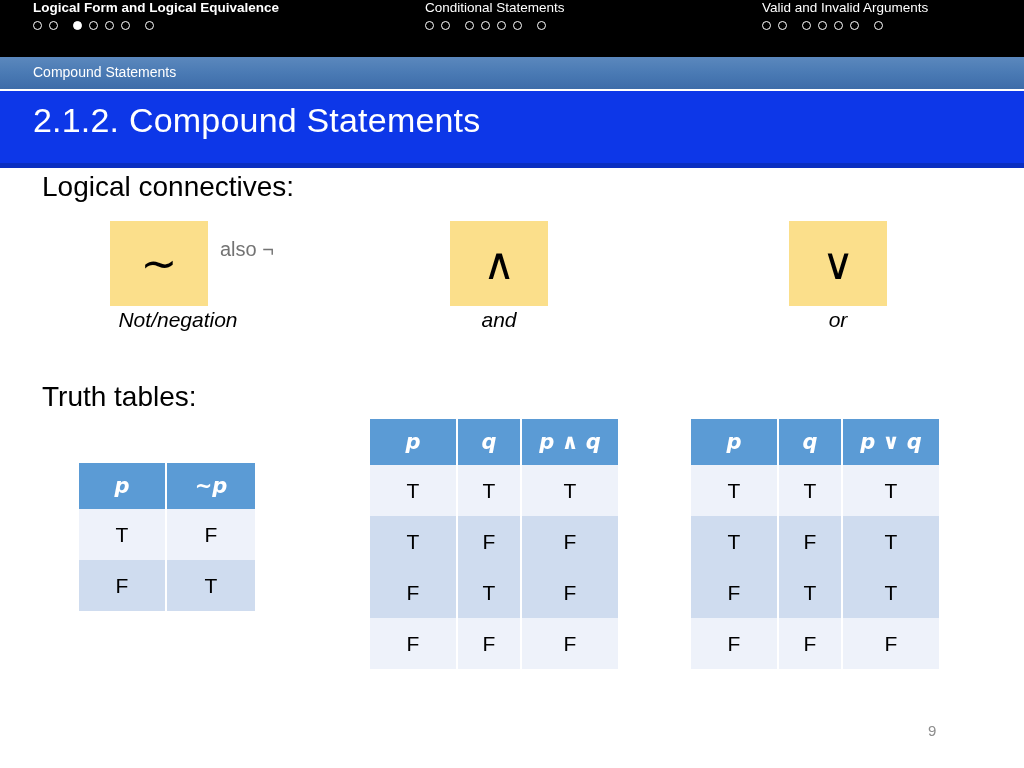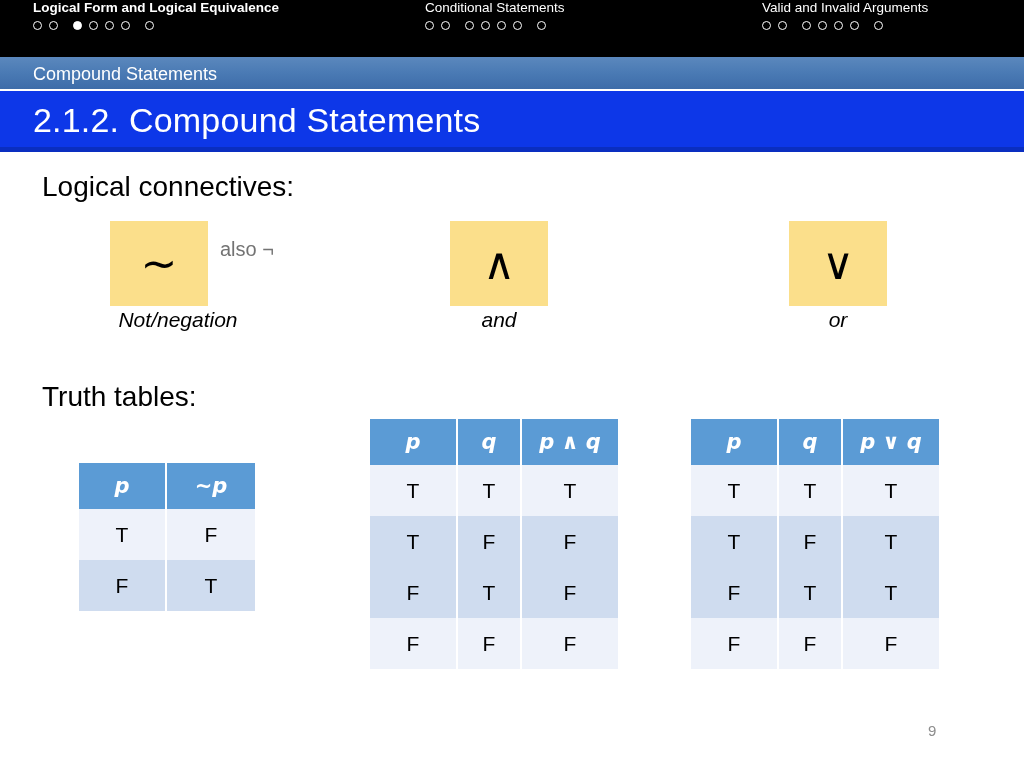--- a/index.html
+++ b/index.html
@@ -57,30 +57,30 @@
     position: absolute;
     left: 0; top: 57px;
     width: 1024px;
     height: 32px;
     background: linear-gradient(to bottom, #5b88bd 0%, #4a7ab4 50%, #3d6ca9 100%);
   }
   .section-band-label {
     position: absolute;
     left: 33px;
     top: 7px;
-    font-size: 18px;
+    font-size: 14px;
     color: #ffffff;
   }
 
   
   .title-band {
     position: absolute;
     left: 0; top: 91px;
     width: 1024px;
-    height: 61px;
+    height: 77px;
     background: #0d37e8;
   }
   .title-band .underline {
     position: absolute;
     left: 0;
     bottom: 0;
     width: 1024px;
     height: 5px;
     background: #0a2ec0;
   }

